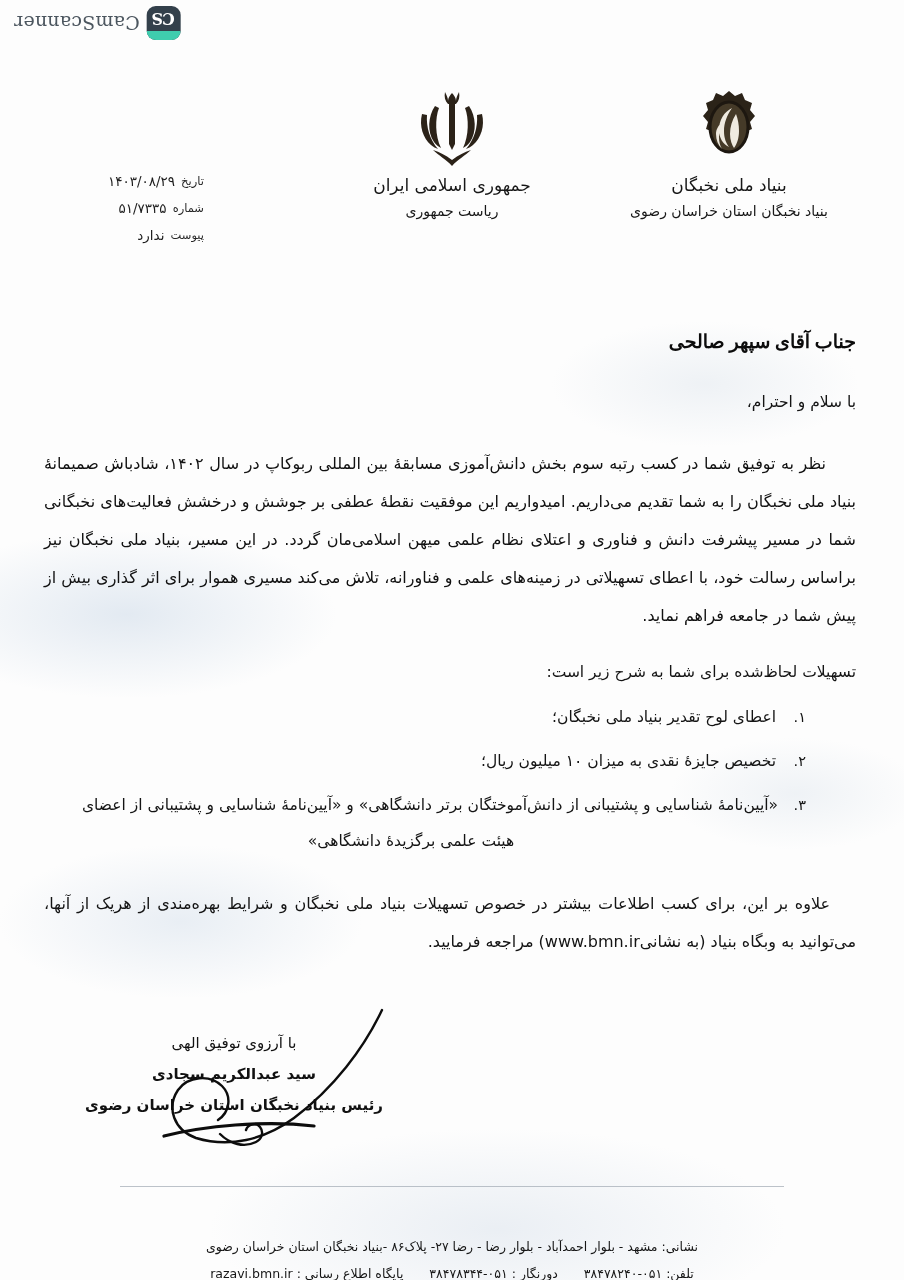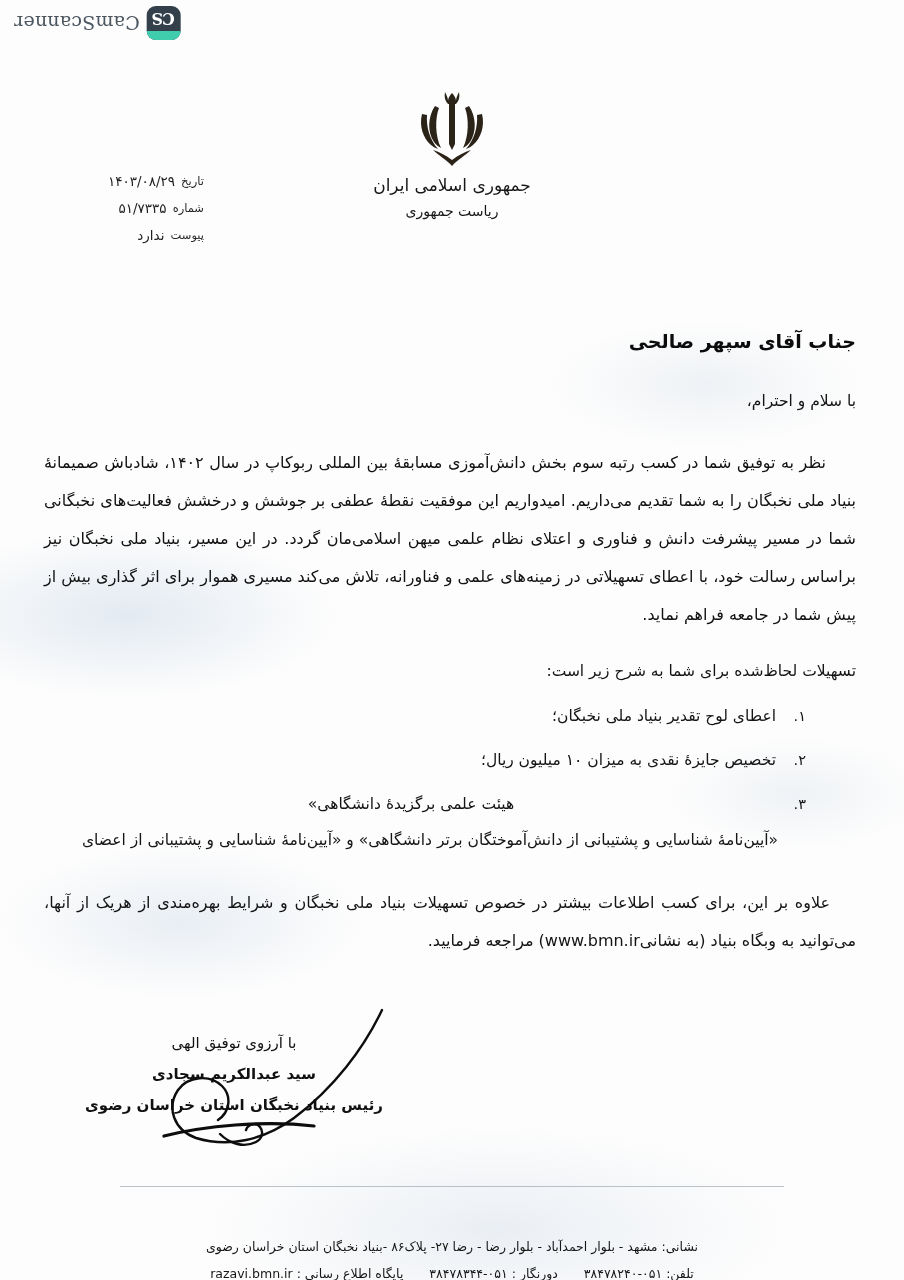--- a/index.html
+++ b/index.html
@@ -76,21 +76,21 @@
     position:absolute;left:0;right:0;top:282px;
     text-align:center;font-size:15px;font-weight:bold;color:#111;
   }
 
   
   .body-wrap{
     position:absolute;right:48px;left:44px;top:330px;
   }
   .recipient{
     font-size:19px;font-weight:bold;color:#0c0c0c;
-    text-align:right;margin-bottom:40px;letter-spacing:.2px;
+    text-align:right;margin-bottom:40px;letter-spacing:.2px;font-family:Liberation Serif, serif;
   }
   .greeting{font-size:15.5px;text-align:right;margin-bottom:34px;}
 
   .para{
     font-size:16px;line-height:38px;text-align:justify;
     text-align-last:right;color:#111;
   }
   .para.indent{text-indent:30px;}
 
   .lead-in{font-size:15.5px;text-align:right;margin-top:28px;margin-bottom:18px;}
@@ -178,20 +178,36 @@
           <path d="M36 4 c2 4 3 6 3 9 c0 -3 2 -6 4 -8 c2 2 4 5 4 8 c0 -3 1 -5 3 -9 c1 5 0 9 -3 12 h-8 c-3 -3 -4 -7 -3 -12 z"></path>
         </g>
       </svg>
     </div>
     <div class="logo-cap">
       <div>جمهوری اسلامی ایران</div>
       <div class="sub">ریاست جمهوری</div>
     </div>
   </div>
 
+  <div class="logo-block logo-right">
+    <div class="emblem">
+      <svg width="78" height="78" viewBox="0 0 78 78" aria-hidden="true">
+        <path d="M39 3 l6 5 7 -3 3 7 7 3 -2 7 5 6 -5 6 2 7 -7 3 -3 7 -7 -3 -6 5 -6 -5 -7 3 -3 -7 -7 -3 2 -7 -5 -6 5 -6 -2 -7 7 -3 3 -7 7 3 z" fill="#2b2318"></path>
+        <ellipse cx="39" cy="39" rx="19" ry="25" fill="#453a28"></ellipse>
+        <ellipse cx="39" cy="39" rx="19" ry="25" fill="none" stroke="#1d1710" stroke-width="3"></ellipse>
+        <path d="M42 20 c-5 7 -8 15 -8 23 c0 7 2 12 5 16 c-6 -3 -10 -9 -10 -17 c0 -10 5 -18 13 -22 z
+                 M46 26 c-4 6 -6 13 -6 20 c0 6 2 11 4 14 c3 -4 5 -10 5 -17 c0 -6 -1 -12 -3 -17 z
+                 M33 34 c-3 5 -4 10 -4 15 c0 5 1 9 3 12 c-4 -4 -6 -9 -6 -15 c0 -4 2 -9 7 -12 z" fill="#efeae0"></path>
+      </svg>
+    </div>
+    <div class="logo-cap">
+      <div>بنیاد ملی نخبگان</div>
+      <div class="sub">بنیاد نخبگان استان خراسان رضوی</div>
+    </div>
+  </div>
 
 
   <div class="body-wrap">
 
     <div class="recipient">جناب آقای سپهر صالحی</div>
 
     <div class="greeting">با سلام و احترام،</div>
 
     <div class="para indent">نظر به توفیق شما در کسب رتبه سوم بخش دانش‌آموزی مسابقهٔ بین المللی ربوکاپ در سال ۱۴۰۲، شادباش صمیمانهٔ بنیاد ملی نخبگان را به شما تقدیم می‌داریم. امیدواریم این موفقیت نقطهٔ عطفی بر جوشش و درخشش فعالیت‌های نخبگانی شما در مسیر پیشرفت دانش و فناوری و اعتلای نظام علمی میهن اسلامی‌مان گردد. در این مسیر، بنیاد ملی نخبگان نیز براساس رسالت خود، با اعطای تسهیلاتی در زمینه‌های علمی و فناورانه، تلاش می‌کند مسیری هموار برای اثر گذاری بیش از پیش شما در جامعه فراهم نماید.</div>
 
@@ -201,22 +217,22 @@
       <li>
         <span class="num">۱.</span>
         <span>اعطای لوح تقدیر بنیاد ملی نخبگان؛</span>
       </li>
       <li>
         <span class="num">۲.</span>
         <span>تخصیص جایزهٔ نقدی به میزان ۱۰ میلیون ریال؛</span>
       </li>
       <li class="wide">
         <span class="num">۳.</span>
+        <span class="cont">«آیین‌نامهٔ شناسایی و پشتیبانی از دانش‌آموختگان برتر دانشگاهی» و «آیین‌نامهٔ شناسایی و پشتیبانی از اعضای</span>
         <span class="cont center">هیئت علمی برگزیدهٔ دانشگاهی»</span>
-        <span class="cont">«آیین‌نامهٔ شناسایی و پشتیبانی از دانش‌آموختگان برتر دانشگاهی» و «آیین‌نامهٔ شناسایی و پشتیبانی از اعضای</span>
       </li>
     </ol>
 
     <div class="closing">
       <span>علاوه بر این، برای کسب اطلاعات بیشتر در خصوص تسهیلات بنیاد ملی نخبگان و شرایط بهره‌مندی از هریک از آنها، می‌توانید به وبگاه بنیاد (به نشانی</span><span class="url">www.bmn.ir</span><span>) مراجعه فرمایید.</span>
     </div>
   </div>
 
   <div class="sign">
     <div class="l1">با آرزوی توفیق الهی</div>

